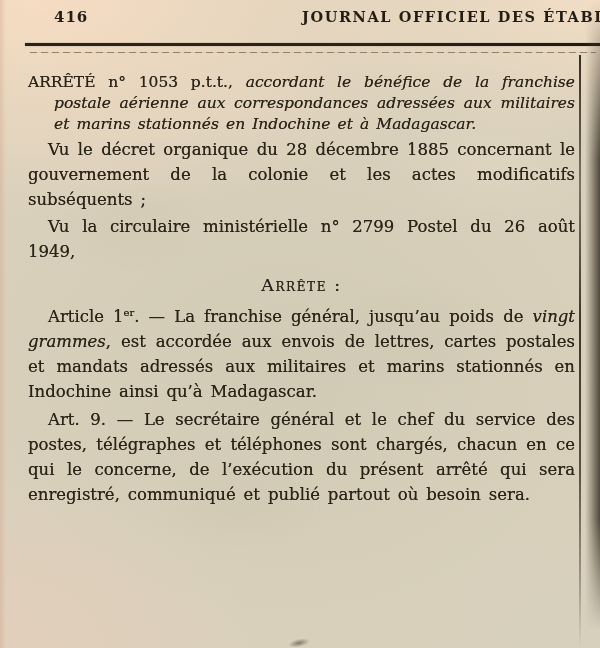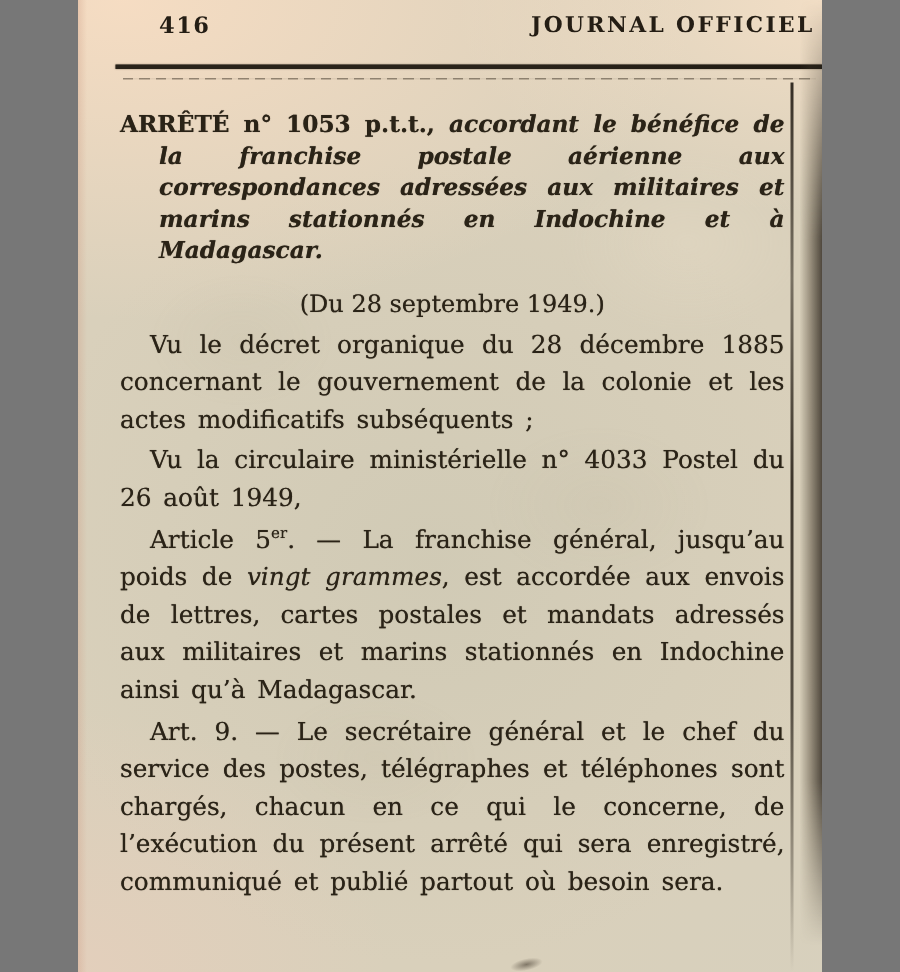--- a/index.html
+++ b/index.html
@@ -1,18 +1,18 @@
 <!DOCTYPE html>
 <html><head>
 <meta charset="utf-8">
 <style>
   html,body{margin:0;padding:0;background:#777;}
   .page{
     position:relative;
-    width:496px;height:648px;
+    width:600px;height:648px;
     margin:0 auto;
     overflow:hidden;
     font-family:"DejaVu Serif","Liberation Serif",serif;
     color:#2a2317;
     background:
       radial-gradient(130% 55% at 6% 0%, rgba(247,221,195,.95), rgba(247,221,195,0) 60%),
       radial-gradient(90% 40% at 100% 0%, rgba(246,224,199,.85), rgba(246,224,199,0) 55%),
       radial-gradient(70% 45% at 0% 100%, rgba(235,206,188,.55), rgba(235,206,188,0) 60%),
       radial-gradient(60% 40% at 100% 100%, rgba(214,208,190,.6), rgba(214,208,190,0) 70%),
       radial-gradient(75% 55% at 48% 58%, rgba(198,195,174,.45), rgba(198,195,174,0) 75%),
@@ -60,21 +60,21 @@
     position:absolute;left:30px;right:4px;top:52px;height:1px;
     background:repeating-linear-gradient(90deg, rgba(70,60,46,.55) 0 7px, rgba(70,60,46,.08) 7px 11px);
   }
   .content{
     position:absolute;left:28px;right:25px;top:58px;
     font-size:16.5px;line-height:25px;
     text-shadow:0 0 .5px rgba(42,32,20,.75);
   }
   .content p{margin:0;}
   .title{
-    font-size:15.5px;line-height:21px;font-weight:bold;
+    font-size:15.5px;line-height:21px;font-weight:normal;
     margin-top:14px !important;
     padding-left:26px;text-indent:-26px;
     text-align:justify;word-spacing:.14em;
   }
   .title .title-rest{font-style:italic;}
   .date-center{ text-align:center;font-size:16px;margin-top:13px !important; }
   .authority{
     margin-top:7px !important;
     font-variant:small-caps;font-size:17px;line-height:26px;
     letter-spacing:.8px;word-spacing:.28em;
@@ -109,28 +109,28 @@
 
   <span class="hdr-pagenum">416</span>
   <span class="masthead">JOURNAL OFFICIEL DES ÉTABLISSE</span>
 
   <div class="rule-thick"></div>
   <div class="rule-thin"></div>
 
   <main class="content">
     <p class="title"><span>ARRÊTÉ n° 1053 p.t.t., </span><span class="title-rest">accordant le bénéfice de la franchise postale aérienne aux correspondances adressées aux militaires et marins stationnés en Indochine et à Madagascar.</span></p>
 
-    <p class="date-center">(Du 28 septembre 1949.)</p>
 
 
     <p class="recital">Vu le décret organique du 28 décembre 1885 concernant le gouvernement de la colonie et les actes modificatifs subséquents ;</p>
-    <p class="recital">Vu la circulaire ministérielle n° 4033 Postel du 26 août 1949,</p>
+    <p class="recital">Vu la circulaire ministérielle n° 2799 Postel du 26 août 1949,</p>
 
+    <p class="enacting">Arrête :</p>
 
-    <p class="article"><span>Article 5</span><sup>er</sup><span>. — </span><span>La franchise général, jusqu’au poids de </span><em>vingt grammes</em><span>, est accordée aux envois de lettres, cartes postales et mandats adressés aux militaires et marins stationnés en Indochine ainsi qu’à Madagascar.</span></p>
+    <p class="article"><span>Article 1</span><sup>er</sup><span>. — </span><span>La franchise général, jusqu’au poids de </span><em>vingt grammes</em><span>, est accordée aux envois de lettres, cartes postales et mandats adressés aux militaires et marins stationnés en Indochine ainsi qu’à Madagascar.</span></p>
 
     <p class="article"><span>Art. 9. — </span><span>Le secrétaire général et le chef du service des postes, télégraphes et téléphones sont chargés, chacun en ce qui le concerne, de l’exécution du présent arrêté qui sera enregistré, communiqué et publié partout où besoin sera.</span></p>
 
   </main>
 
   <div class="column-rule"></div>
   <div class="right-shadow"></div>
   <div class="smudge"></div>
 </div>
 

